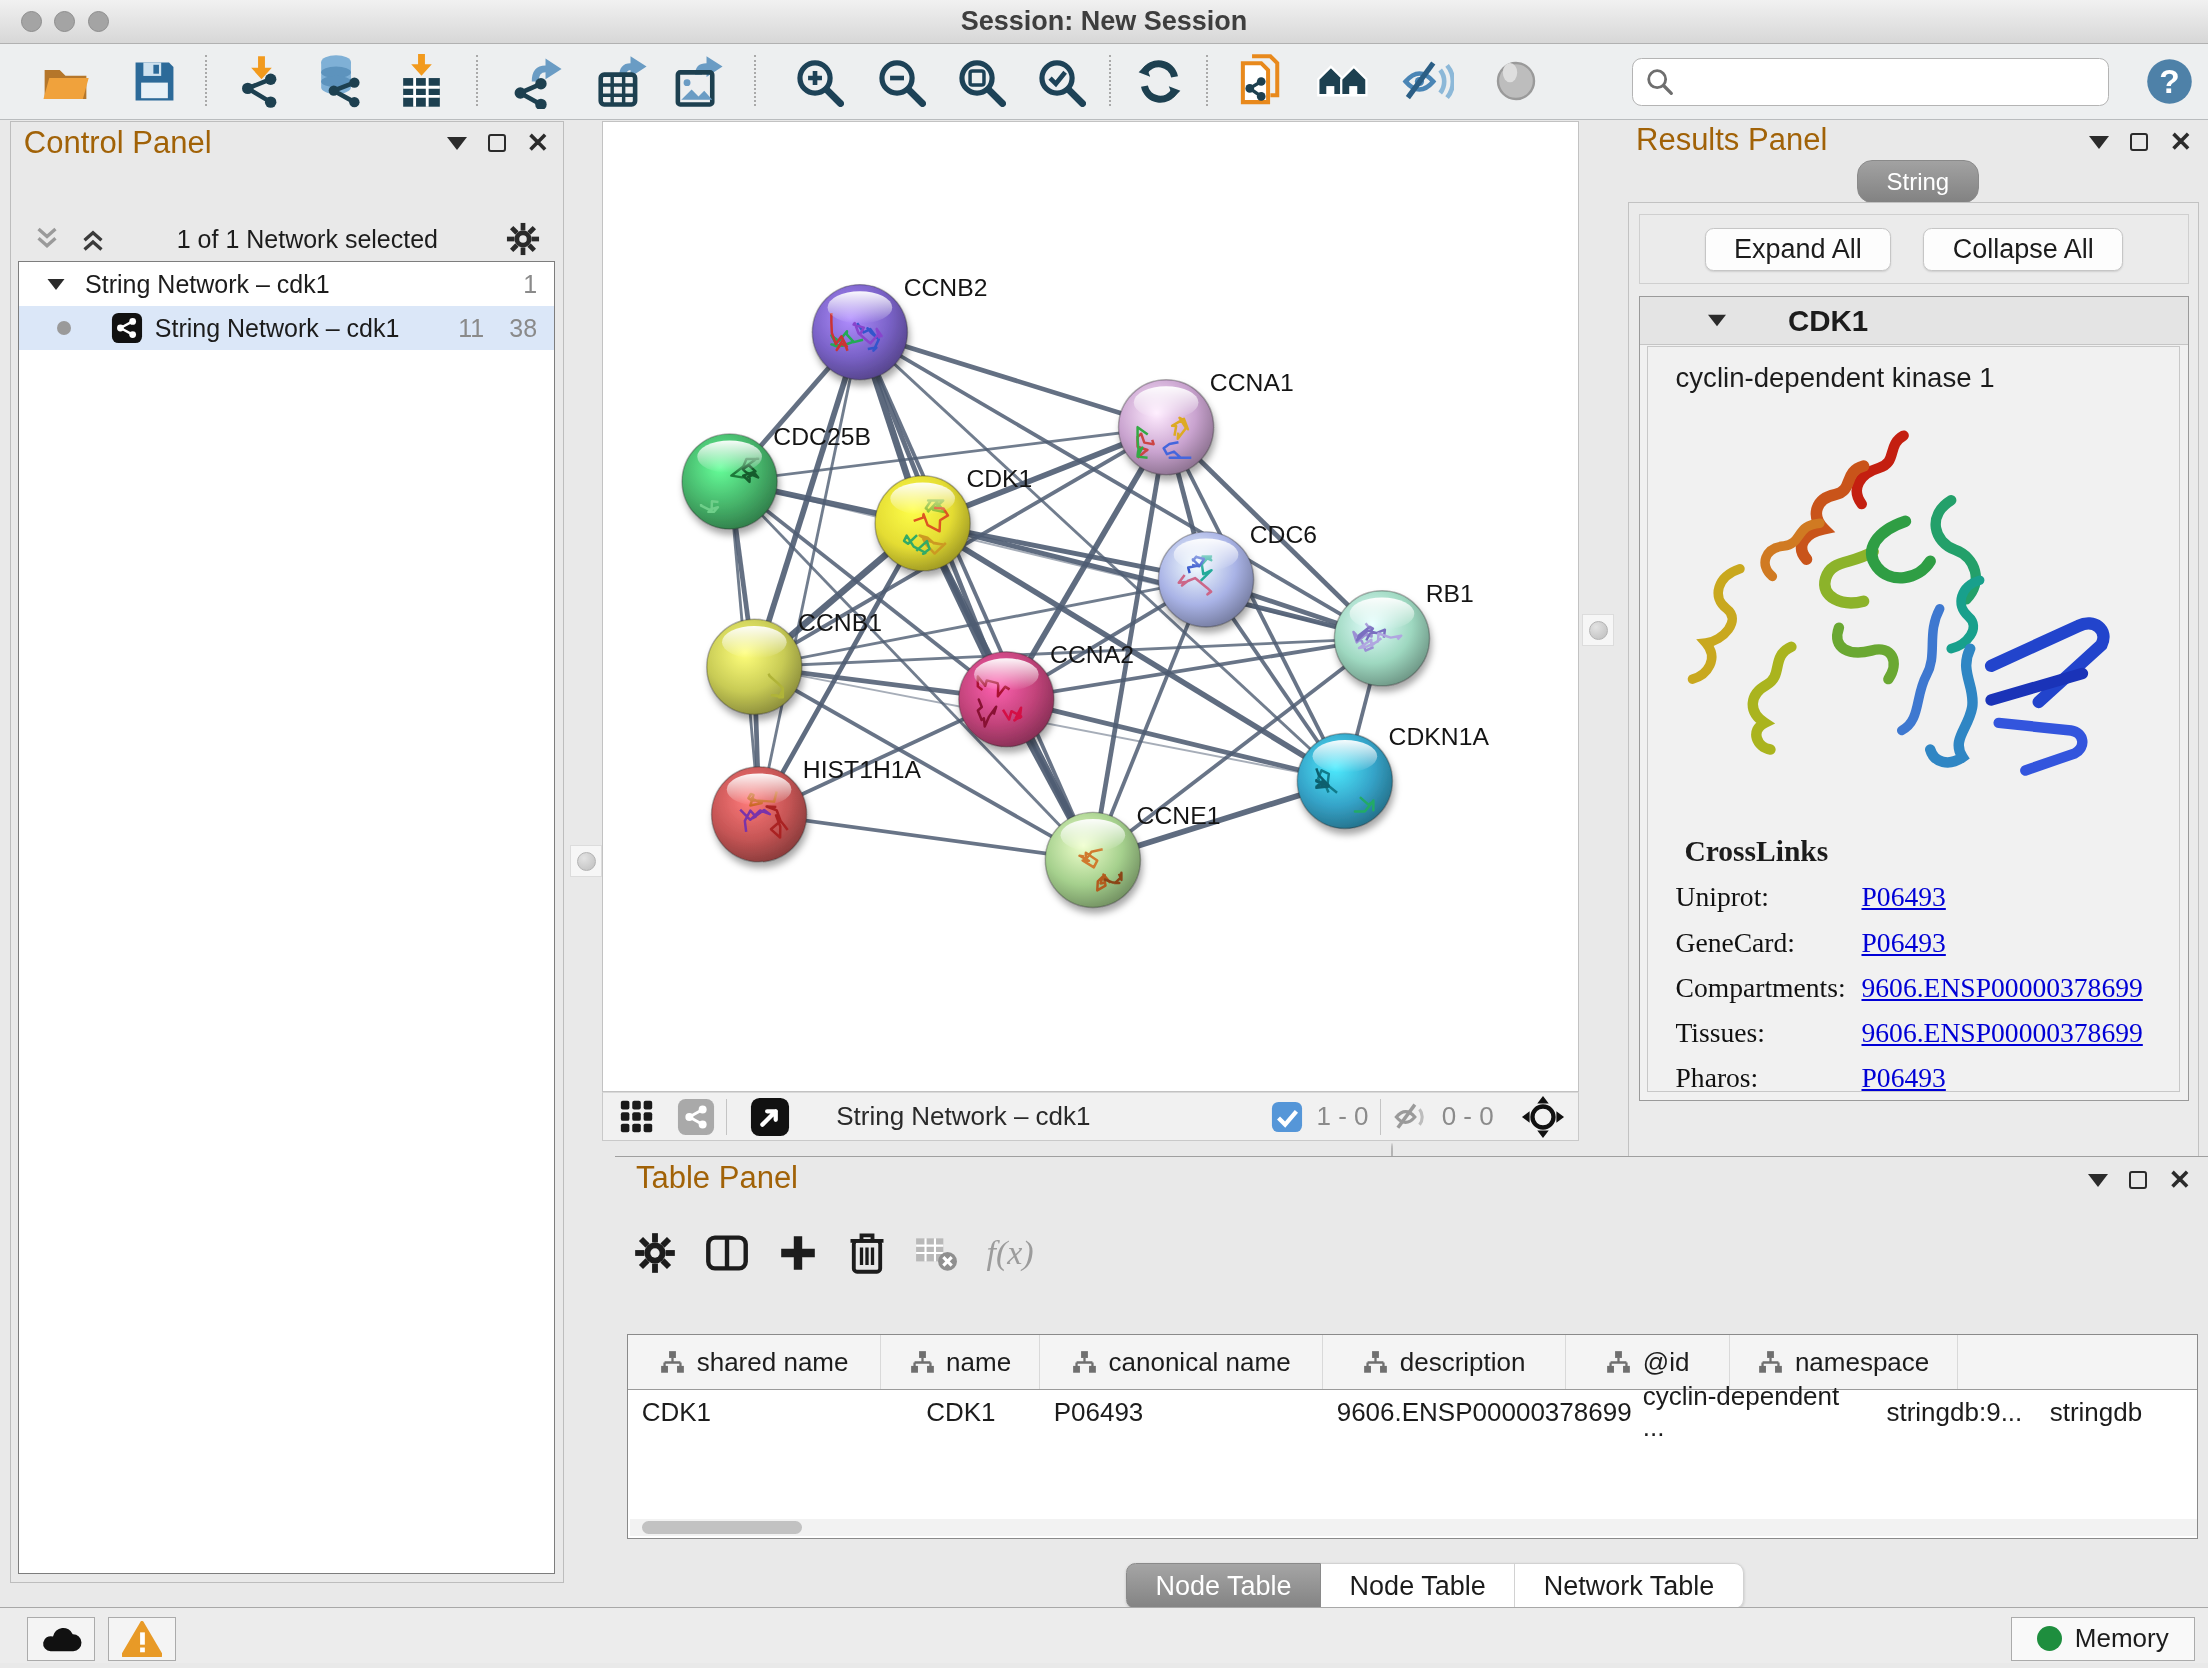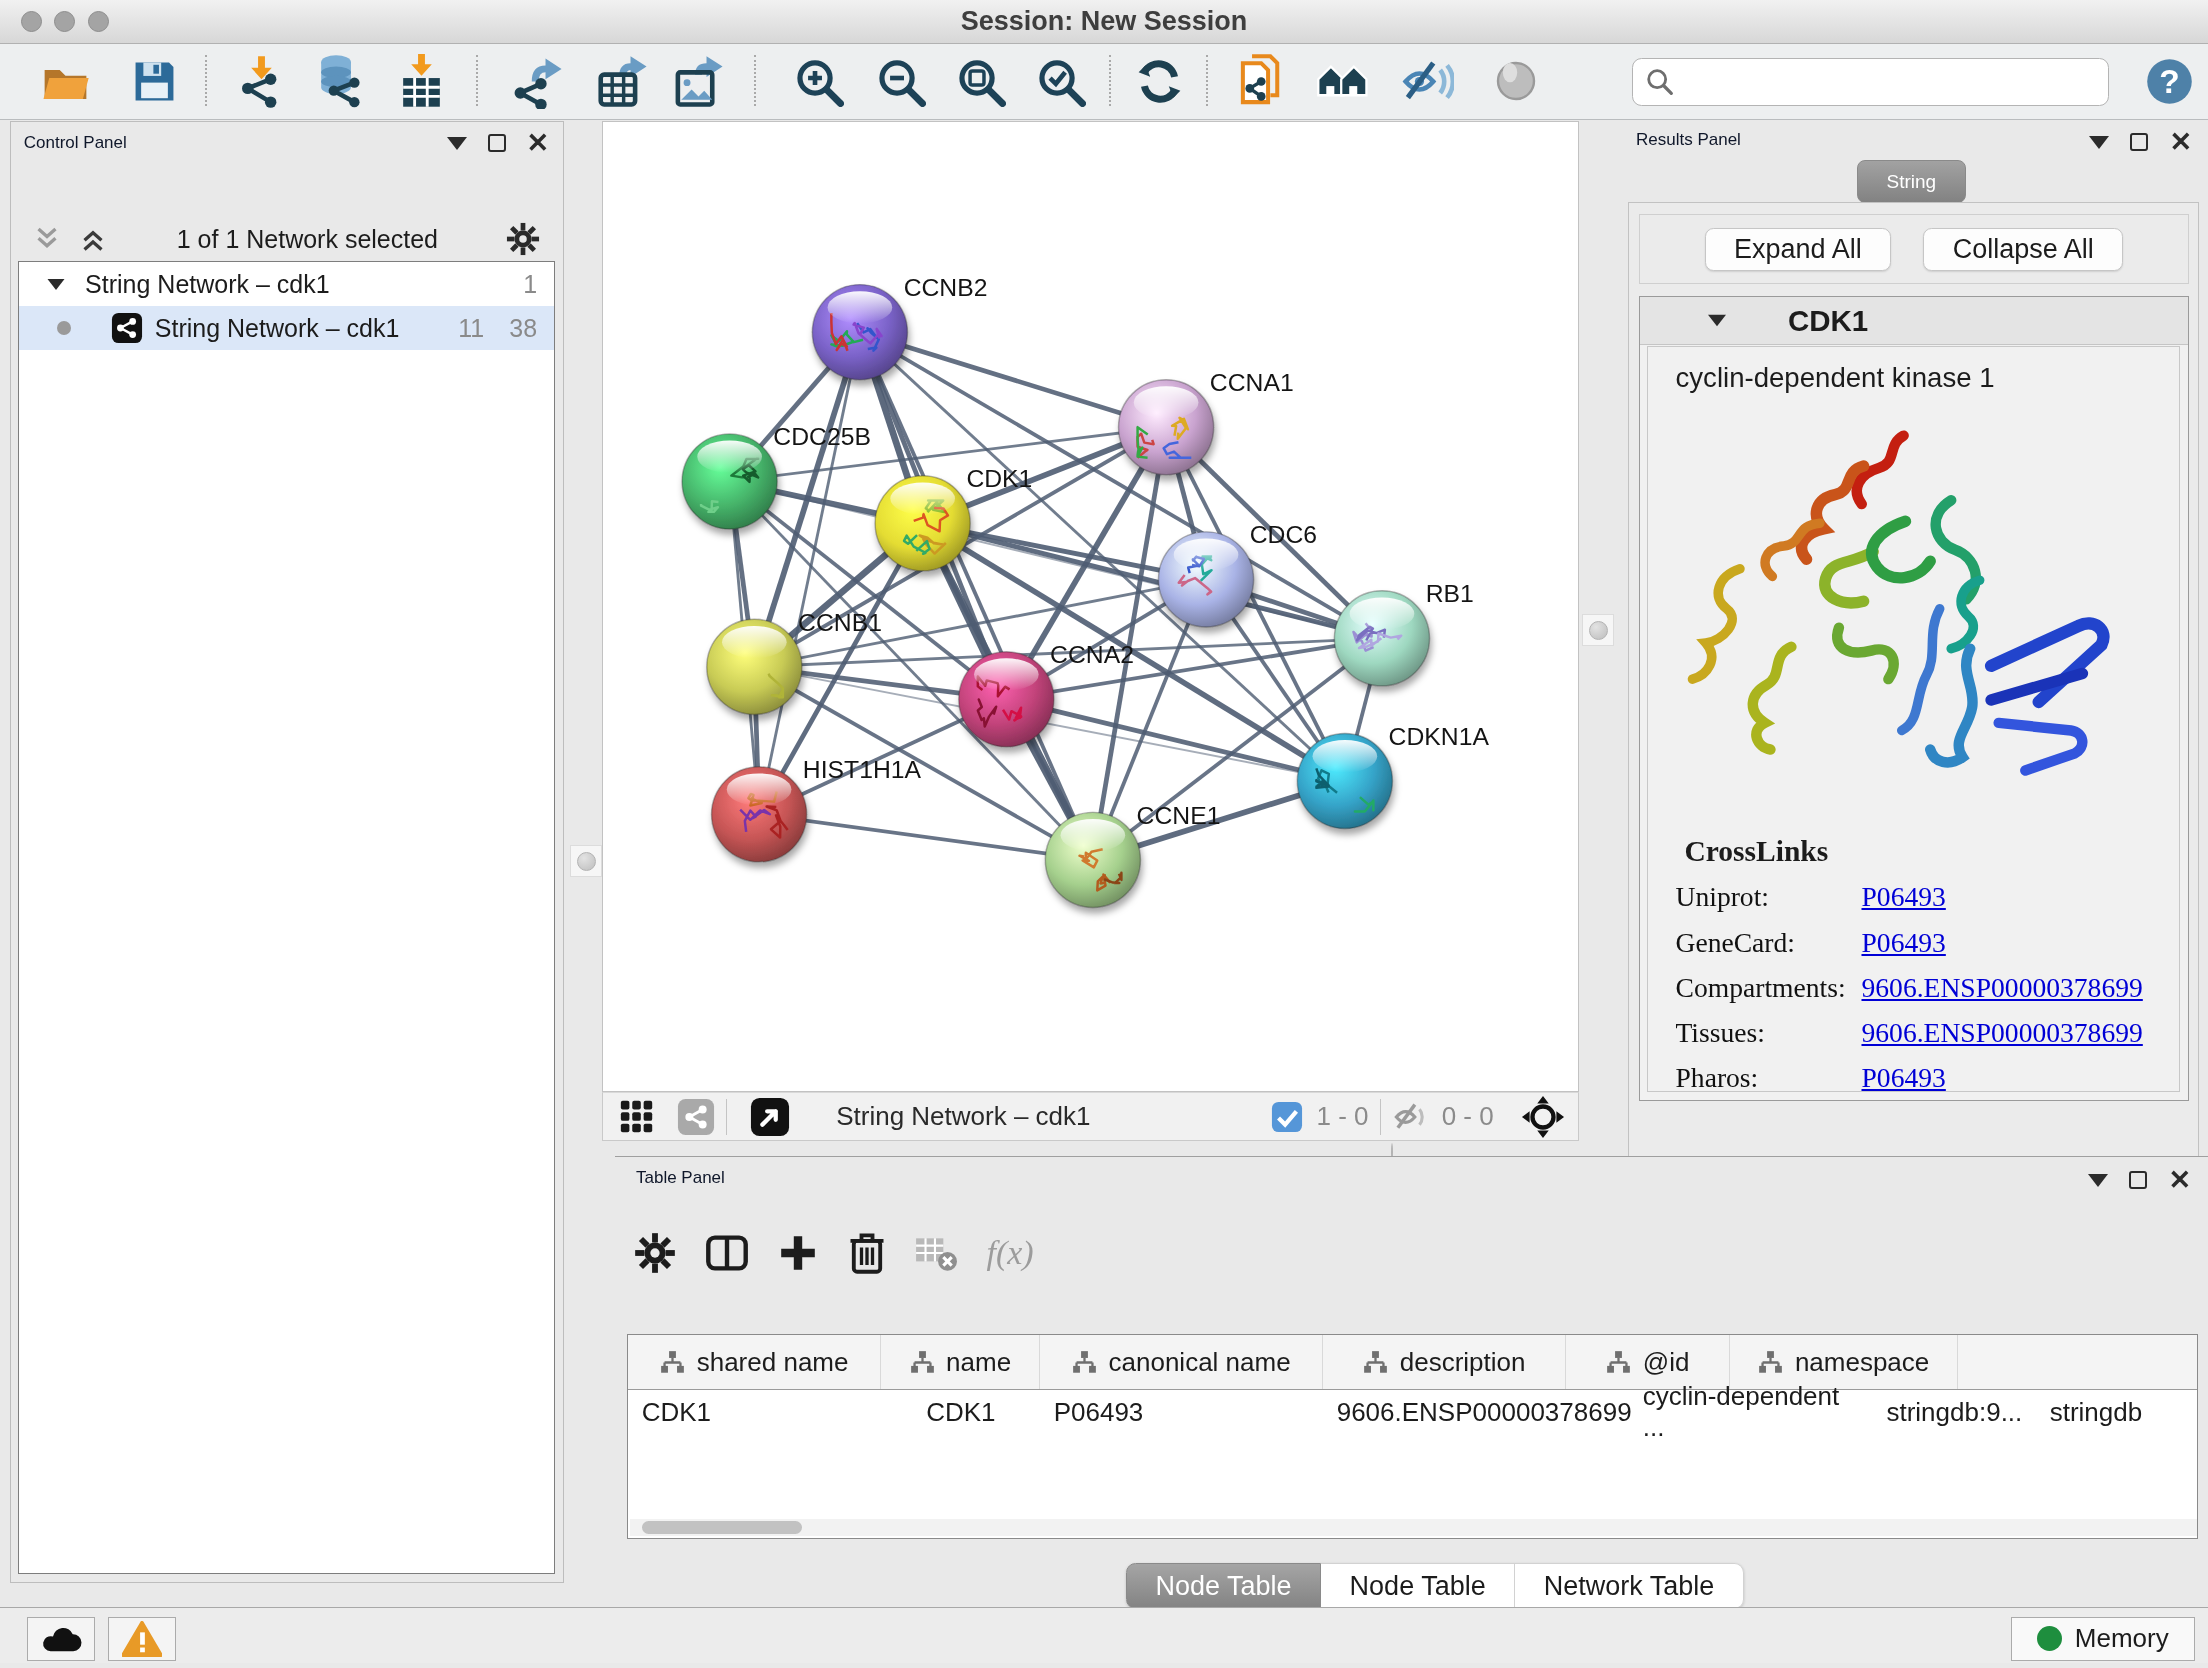--- a/index.html
+++ b/index.html
@@ -17,21 +17,21 @@
 
   
   .toolbar { left:0; top:44px; width:2208px; height:76px; background:#edeff0; border-bottom:1.9px solid #b9bcbe; }
   .tbi { position:absolute; top:9.5px; width:55px; height:55px; display:flex; align-items:center; justify-content:center; }
   .tsep { position:absolute; top:11.4px; width:0; height:51px; border-left:2.9px dotted #a9a9a9; }
   .searchbox { position:absolute; left:1632px; top:14.3px; width:477px; height:48px; background:#fff;
     border:1.9px solid #b4b4b4; border-radius:9.5px; display:flex; align-items:center; padding-left:11.4px; gap:7.6px; }
   .searchbox input { border:none; outline:none; font-size:25px; width:409px; background:transparent; }
 
   
-  .phead { display:flex; align-items:center; font-size:17px; color:#0f172a; }
+  .phead { display:flex; align-items:center; font-size:31px; color:#a16207; }
   .pctl { position:absolute; top:7.6px; display:flex; align-items:center; gap:21px; }
   .tri-d { width:0; height:0; border-left:10.5px solid transparent; border-right:10.5px solid transparent; border-top:13.3px solid #2b2b2b; }
   .sqr { width:18px; height:18px; border:2.9px solid #2b2b2b; border-radius:2.9px; }
   .xx { font-size:27px; font-weight:bold; color:#2b2b2b; line-height:1; }
 
   
   .cpanel { left:9.5px; top:121px; width:554px; height:1462px; background:#e9e9e9; border:1px solid #bdbdbd; }
   .tabs { position:absolute; display:flex; }
   .tab { height:41px; padding:0 25px; display:flex; align-items:center; font-size:26px; background:#fff;
     border:1px solid #cfcfcf; border-left:none; }
@@ -48,21 +48,21 @@
   .netcanvas { left:602px; top:121px; width:977px; height:971px; background:#fff; border:1px solid #c2c2c2; }
   .netfoot { left:602px; top:1092px; width:977px; height:49px; background:#f1f1f1; border:1px solid #c9c9c9; border-top:1px solid #d9d9d9;
     display:flex; align-items:center; font-size:26px; color:#2a2a2a; }
   .nf-sep { width:0; height:36px; border-left:1px solid #c4c4c4; margin:0 11.4px; }
   .gutter-handle { width:32px; height:32px; background:#f6f6f6; border:1px solid #dcdcdc; display:flex; align-items:center; justify-content:center; }
   .dot { width:19px; height:19px; border-radius:50%; background:radial-gradient(circle at 35% 30%, #e3e3e3, #bdbdbd); border:1px solid #b3b3b3; }
 
   
   .rpanel { left:1617px; top:121px; width:592px; height:1035px; background:#e9e9e9; }
   .stringtab { position:absolute; left:240px; top:39px; height:43px; padding:0 28.5px; display:flex; align-items:center;
-    background:linear-gradient(#a2a2a2,#828282); color:#fff; font-size:19px; border-radius:8px; border:1px solid #8a8a8a; }
+    background:linear-gradient(#a2a2a2,#828282); color:#fff; font-size:24px; border-radius:15px; border:1px solid #8a8a8a; }
   .rbox { position:absolute; left:11.4px; top:81px; width:571px; height:995px; border:1px solid #c2c2c2; background:#ebebeb; }
   .expbox { position:absolute; left:9.5px; top:11.4px; width:550px; height:70px; border:1px solid #cfcfcf; background:#ebebeb;
     display:flex; align-items:center; justify-content:center; gap:32px; }
   .rbtn { height:43px; padding:0 28.5px; background:#fdfdfd; border:1px solid #c6c6c6; border-radius:8.6px;
     display:flex; align-items:center; font-size:27px; box-shadow:0 1px 1.9px rgba(0,0,0,.12); }
   .secbox { position:absolute; left:9.5px; top:93px; width:550px; height:805px; border:1px solid #9a9a9a; background:#f1f1f1; }
   .sechead { height:48px; background:#e4e4e4; border-bottom:1px solid #c5c5c5; display:flex; align-items:center; }
   .secbody { position:absolute; left:7.6px; top:49px; width:533px; height:746px; border:1px solid #c8c8c8; background:#f1f1f1; }
   .serif { font-family:"Liberation Serif", serif; }
   .xl-row { display:flex; font-size:27.6px; margin:13.3px 0 0 27px; }

